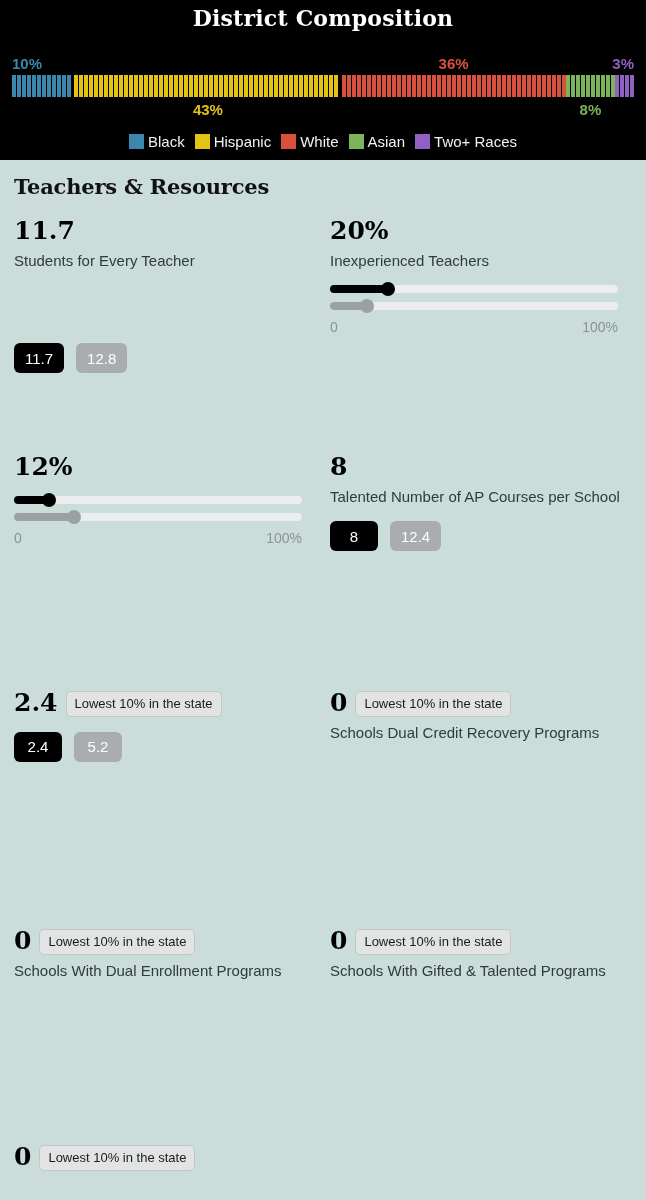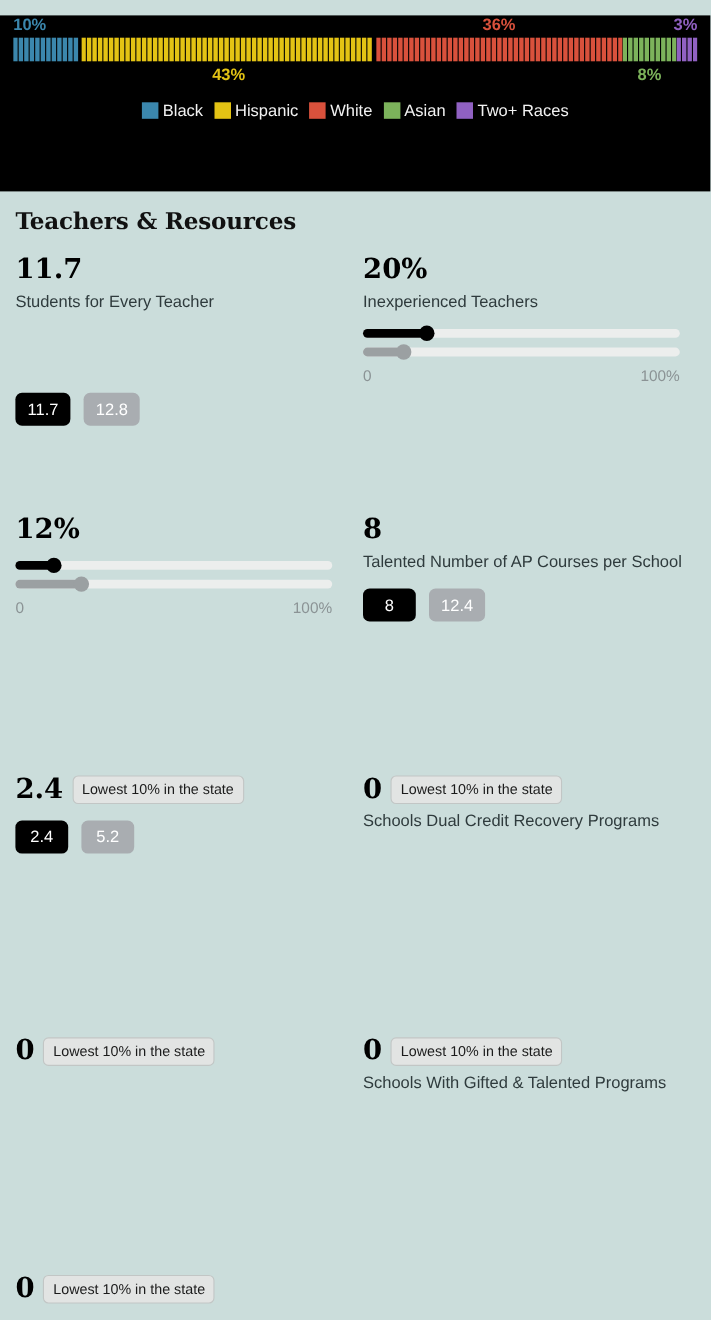--- a/index.html
+++ b/index.html
@@ -27,21 +27,21 @@
     font-family: "DejaVu Serif", "Liberation Serif", serif;
     font-weight: bold;
     font-size: 22px;
     text-align: center;
     padding-top: 5px;
     letter-spacing: 0.2px;
   }
 
   .bar-wrap {
     position: relative;
-    margin: 14px 12px 0 12px;
+    margin: 24px 12px 0 12px;
     height: 120px;
   }
   .bar-labels-top {
     position: relative;
     height: 20px;
   }
   .bar-labels-bottom {
     position: relative;
     height: 20px;
     margin-top: 4px;
@@ -208,20 +208,21 @@
     font-size: 14px;
     color: #8b9395;
     margin-top: 6px;
   }
 </style>
 </head>
 <body>
 
 <div class="top-panel">
 
+  <div class="panel-title">District Composition</div>
 
   <div class="bar-wrap">
 
     <div class="bar-labels-top">
         <div class="blab" style="color: rgb(59, 135, 173); left: 0px;">10%</div>
         <div class="blab" style="color: rgb(217, 81, 60); left: 441.62px; transform: translateX(-50%);">36%</div>
         <div class="blab" style="color: rgb(144, 97, 194); right: 0px;">3%</div>
       </div>
 
     <div class="segbar">
@@ -468,20 +469,21 @@
           <div class="stat-value">0</div>
           <div class="stat-flag">Lowest 10% in the state</div>
         </div>
         <div class="stat-label">Schools Dual Credit Recovery Programs</div>
       </div>
       <div class="stat" style="margin-bottom: 26px; min-height: 190px;">
         <div class="stat-headline">
           <div class="stat-value">0</div>
           <div class="stat-flag">Lowest 10% in the state</div>
         </div>
+        <div class="stat-label">Schools With Dual Enrollment Programs</div>
       </div>
       <div class="stat" style="margin-bottom: 26px; min-height: 190px;">
         <div class="stat-headline">
           <div class="stat-value">0</div>
           <div class="stat-flag">Lowest 10% in the state</div>
         </div>
         <div class="stat-label">Schools With Gifted &amp; Talented Programs</div>
       </div>
       <div class="stat" style="margin-bottom: 26px;">
         <div class="stat-headline">

